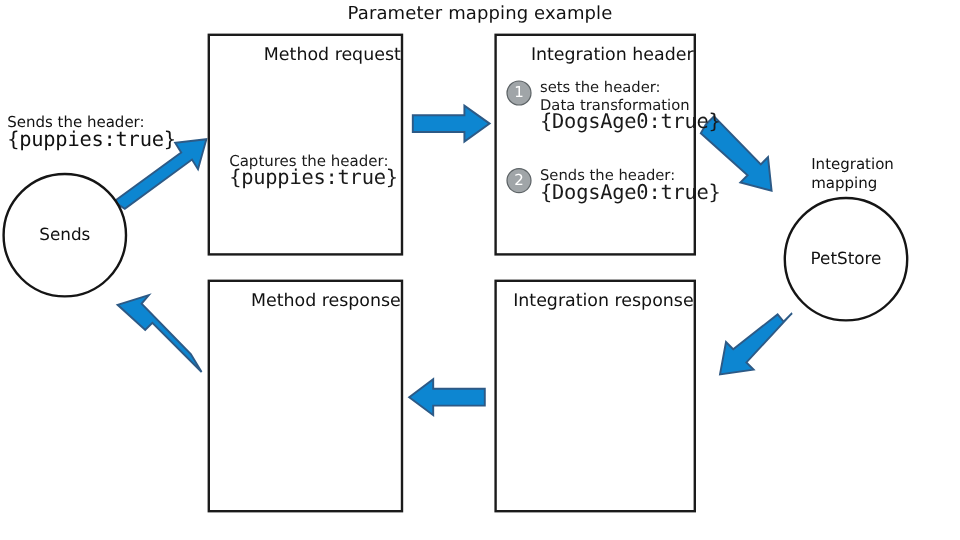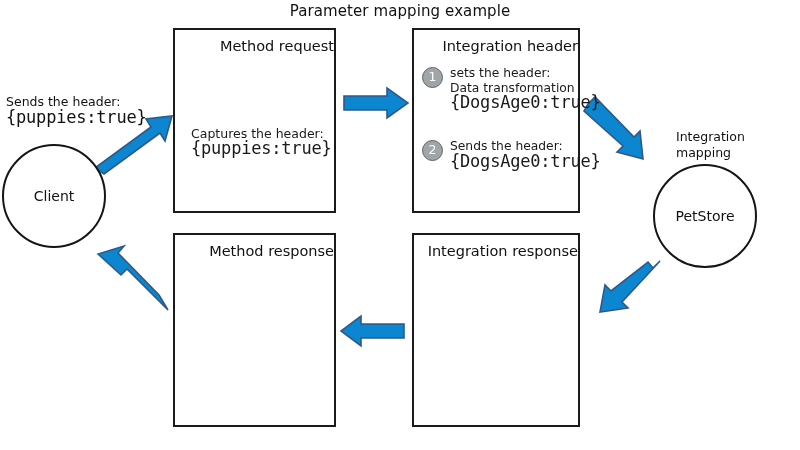--- a/index.html
+++ b/index.html
@@ -155,21 +155,21 @@
     </g>
 
   </svg>
 
   <div class="caption" style="left:6px; top:94px;">
     <span>Sends the header:</span>
     <span class="mono">{puppies:true}</span>
   </div>
 
   <div class="circle-node" style="left:2px; top:144px; width:104px; height:104px;">
-    <span>Client</span>
+    <span>Sends</span>
   </div>
 
   <div class="node-box" style="left:173px; top:28px; width:163px; height:185px;">
     <div class="box-title">Method request</div>
     <div class="box-body" style="top:68px;margin-top:28px;">
       <div>Captures the header:</div>
       <div class="mono">{puppies:true}</div>
     </div>
   </div>
 

